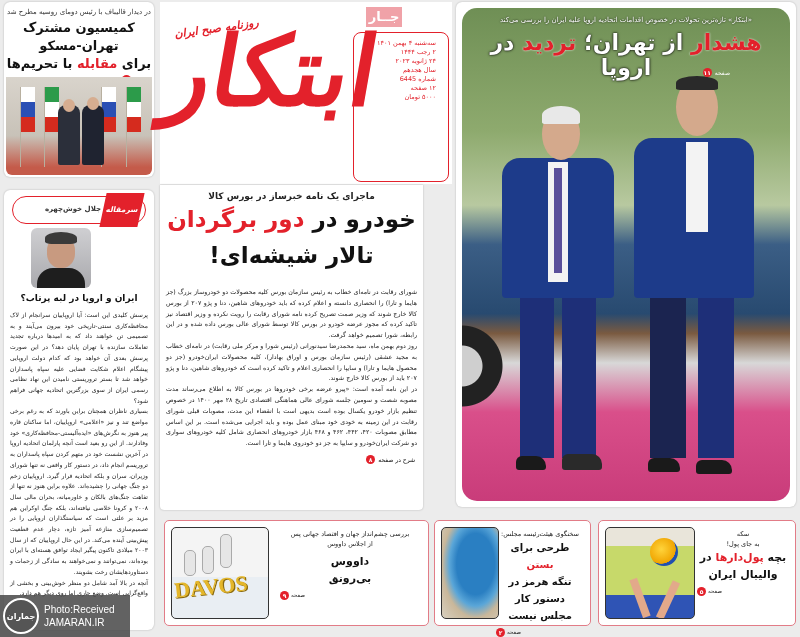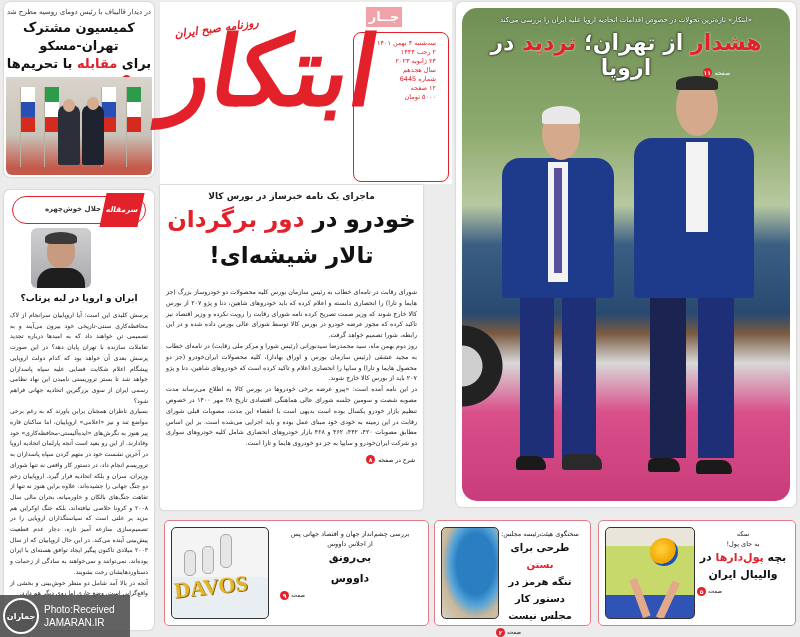--- a/index.html
+++ b/index.html
@@ -216,22 +216,22 @@
 
   <div class="bcard" id="davos">
     <div class="bimg" style="left:6px;width:98px;background:linear-gradient(#f4f4f4 0 55%,#e9eef3 55%);">
       <div style="position:absolute;left:48px;top:6px;width:12px;height:34px;background:#e6e6e6;border:1px solid #aaa;border-radius:5px"></div>
       <div style="position:absolute;left:30px;top:18px;width:12px;height:28px;background:#e6e6e6;border:1px solid #aaa;border-radius:5px"></div>
       <div style="position:absolute;left:12px;top:22px;width:12px;height:26px;background:#e6e6e6;border:1px solid #aaa;border-radius:5px"></div>
       <div style="position:absolute;left:2px;top:46px;font-size:22px;font-weight:bold;color:#e4b62a;font-family:'Liberation Serif',serif;transform:rotate(-6deg);text-shadow:1px 1px 0 #8a6a10">DAVOS</div>
     </div>
     <div class="btext rtl" style="right:8px;width:140px;text-align:center">
       <div style="padding:0 10px">بررسی چشم‌انداز جهان و اقتصاد جهانی پس از اجلاس داووس</div>
+      <div class="big" style="margin-top:4px">داووس</div>
       <div class="big red">بی‌رونق</div>
-      <div class="big" style="margin-top:4px">داووس</div>
       <div class="bref" style="justify-content:flex-end;margin-right:90px">
           <span>صفحه</span>
           <span class="pbadge">۹</span>
         </div>
     </div>
   </div>
 
   <div class="wm">
     <div class="wm-logo" style="font-size:8px">جماران</div>
     <div class="wm-text">

